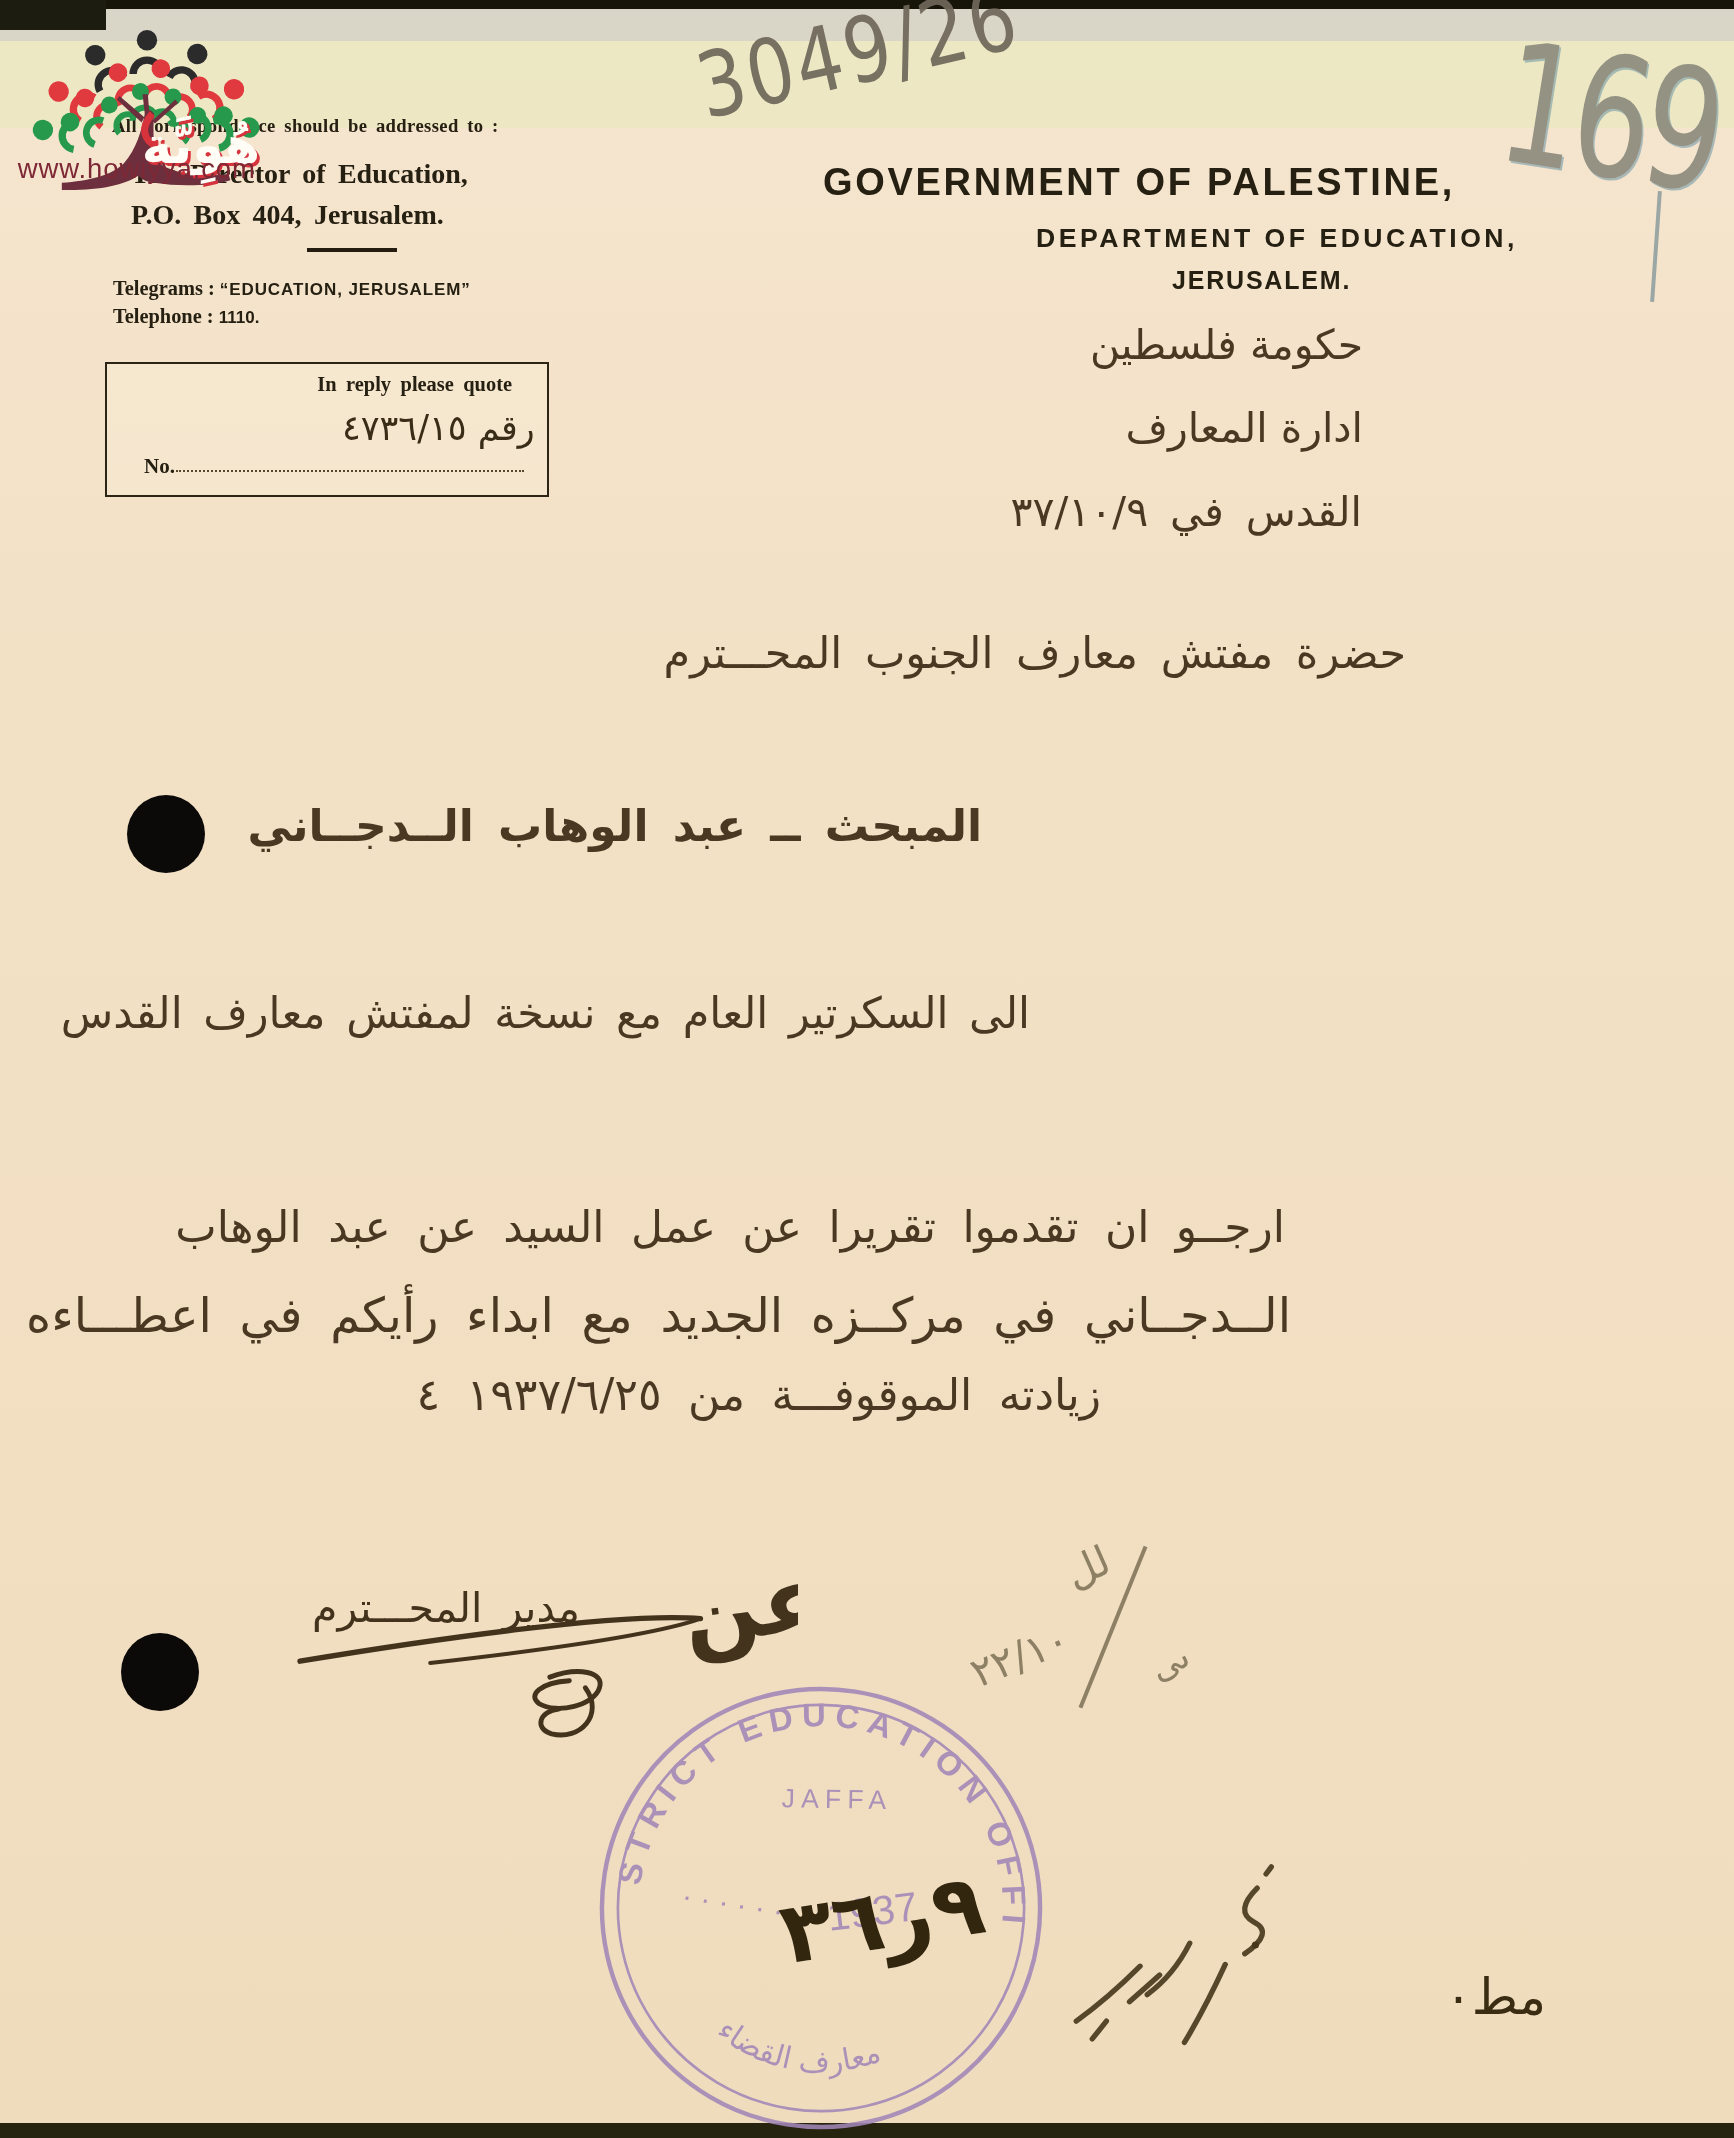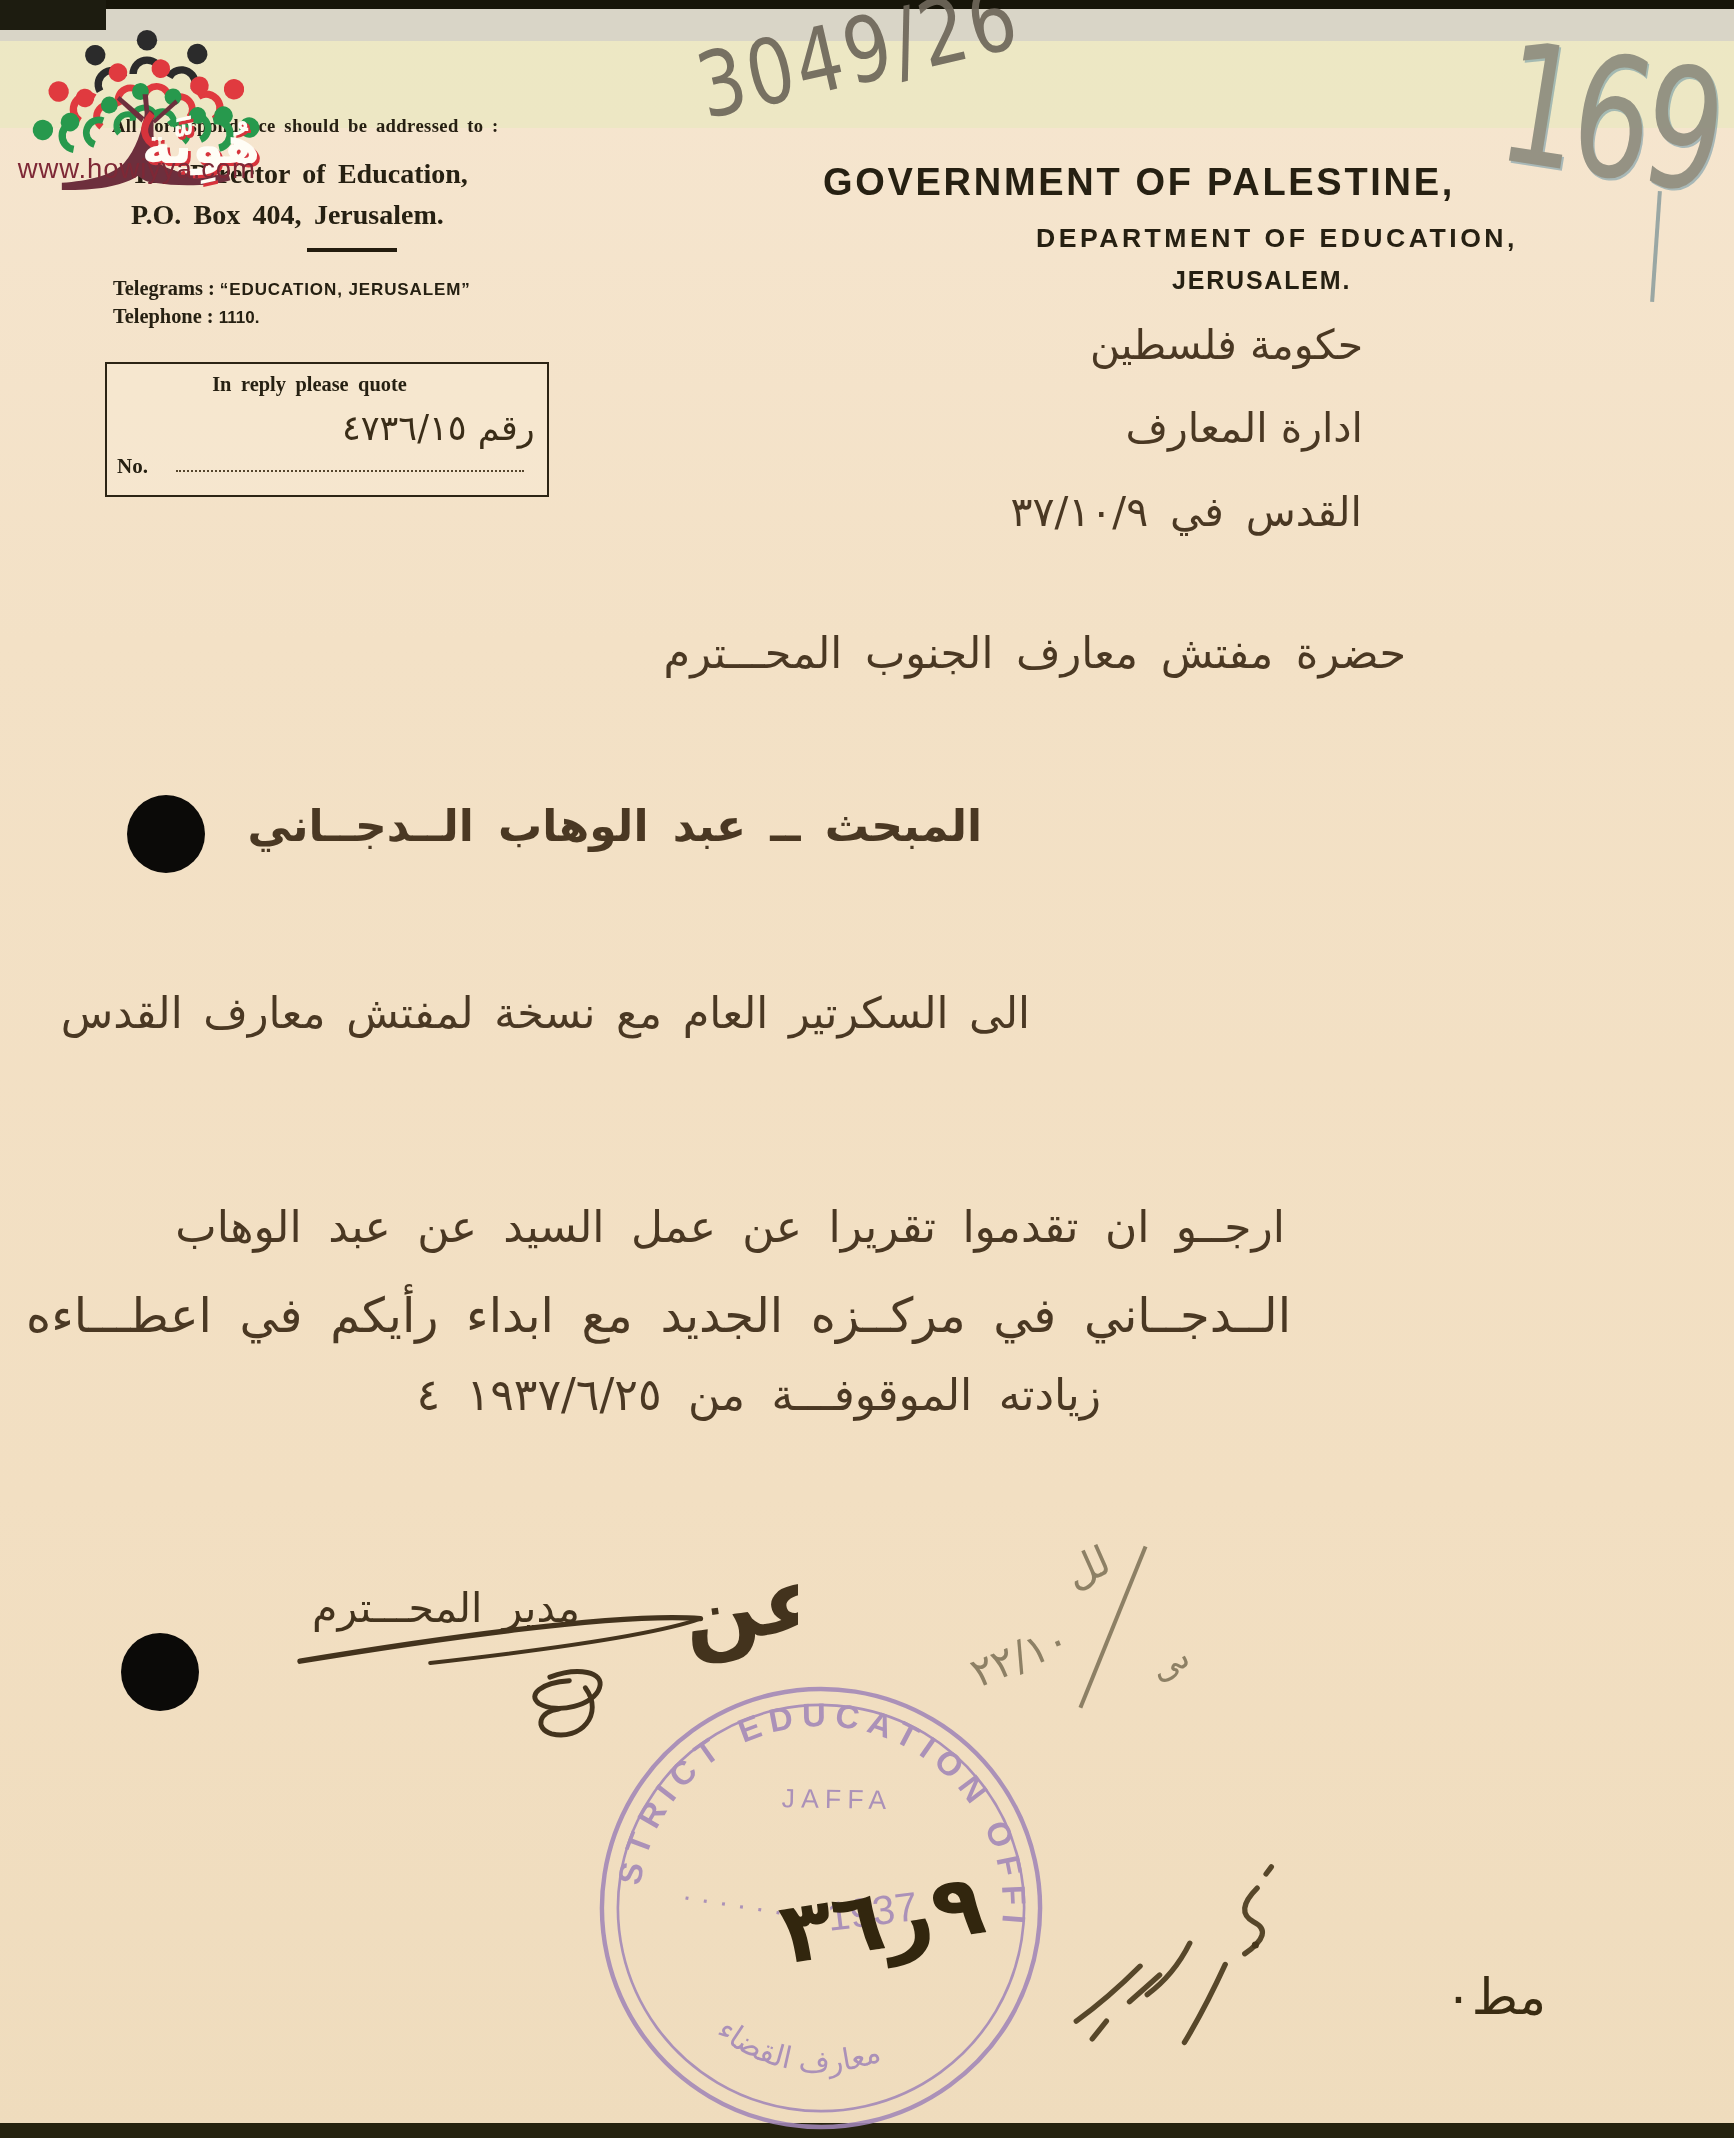--- a/index.html
+++ b/index.html
@@ -90,22 +90,22 @@
   <div class="abs serif typed nowrap" style="left:131px;top:199px;font-size:28px;font-weight:bold;word-spacing:5.3px;">P.O. Box 404, Jerusalem.</div>
   <div class="abs" style="left:307px;top:248px;width:90px;height:4.4px;background:#241c0e;"></div>
   <div class="abs nowrap" style="left:113px;top:277px;">
     <span class="serif typed" style="font-size:20.4px;font-weight:bold;">Telegrams : </span><span class="sans typed" style="font-size:17px;font-weight:bold;letter-spacing:0.9px;">“EDUCATION, JERUSALEM”</span>
   </div>
   <div class="abs nowrap" style="left:113px;top:305px;">
     <span class="serif typed" style="font-size:20.4px;font-weight:bold;">Telephone : </span><span class="sans typed" style="font-size:17px;font-weight:bold;">1110.</span>
   </div>
 
   <div class="replybox">
-    <div class="abs serif typed" style="left:0;right:35px;top:8.9px;text-align:center;font-size:20.4px;font-weight:bold;word-spacing:4.4px;">In reply please quote</div>
-    <div class="abs serif typed" style="left:10px;bottom:16px;font-size:21px;font-weight:bold;">No.</div>
+    <div class="abs serif typed" style="left:0;right:35px;top:8.9px;text-align:right;font-size:20.4px;font-weight:bold;word-spacing:4.4px;">In reply please quote</div>
+    <div class="abs serif typed" style="left:37px;bottom:16px;font-size:21px;font-weight:bold;">No.</div>
     <div class="dotline" style="left:69px;width:348px;bottom:23px;"></div>
     <div class="abs ar" style="right:12.4px;top:44px;font-size:35px;color:#3a2d18;">رقم ٤٧٣٦/١٥</div>
   </div>
 
   <div class="abs pencil" style="left:687px;top:37px;font-size:90px;opacity:.92;letter-spacing:3.5px;transform:rotate(-13deg) scaleX(.82);transform-origin:left top;">3049/26</div>
 
   <div class="abs pencil" style="left:1518px;top:5.3px;font-size:167px;color:#8b8a7c;letter-spacing:-8.9px;opacity:.9;transform:rotate(9deg) scaleX(.74);transform-origin:left top;text-shadow:2.7px 1.8px 0 rgba(90,139,160,.55);">169</div>
   <div class="abs" style="left:1654px;top:191px;width:3.5px;height:111px;background:#9aa7a4;transform:rotate(4deg);"></div>
 
   <div class="abs sans typed nowrap" style="left:823px;top:161px;font-size:38px;font-weight:bold;letter-spacing:2.7px;">GOVERNMENT OF PALESTINE,</div>

